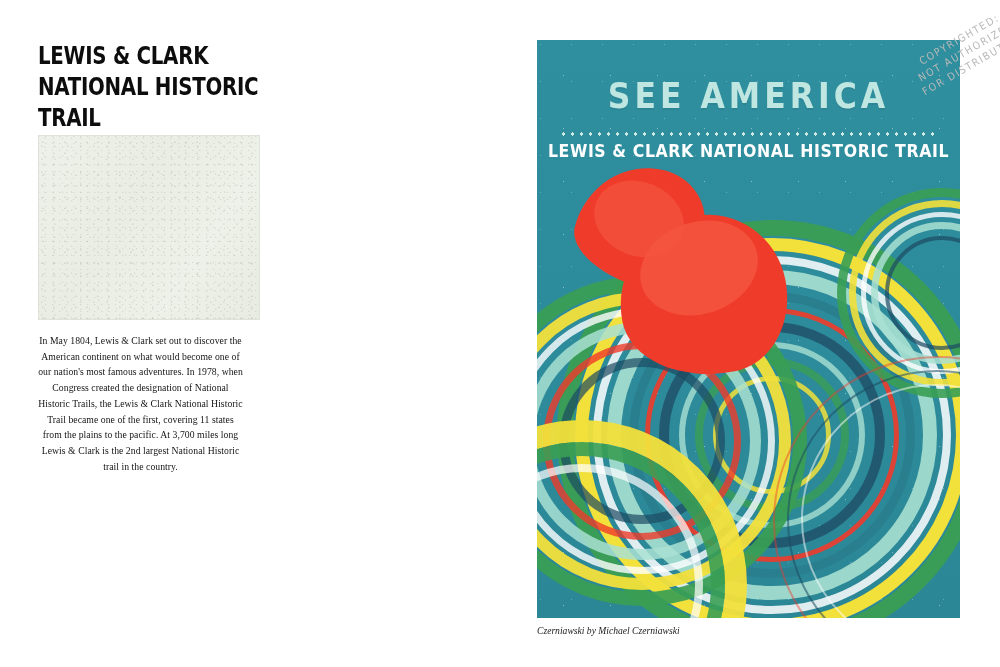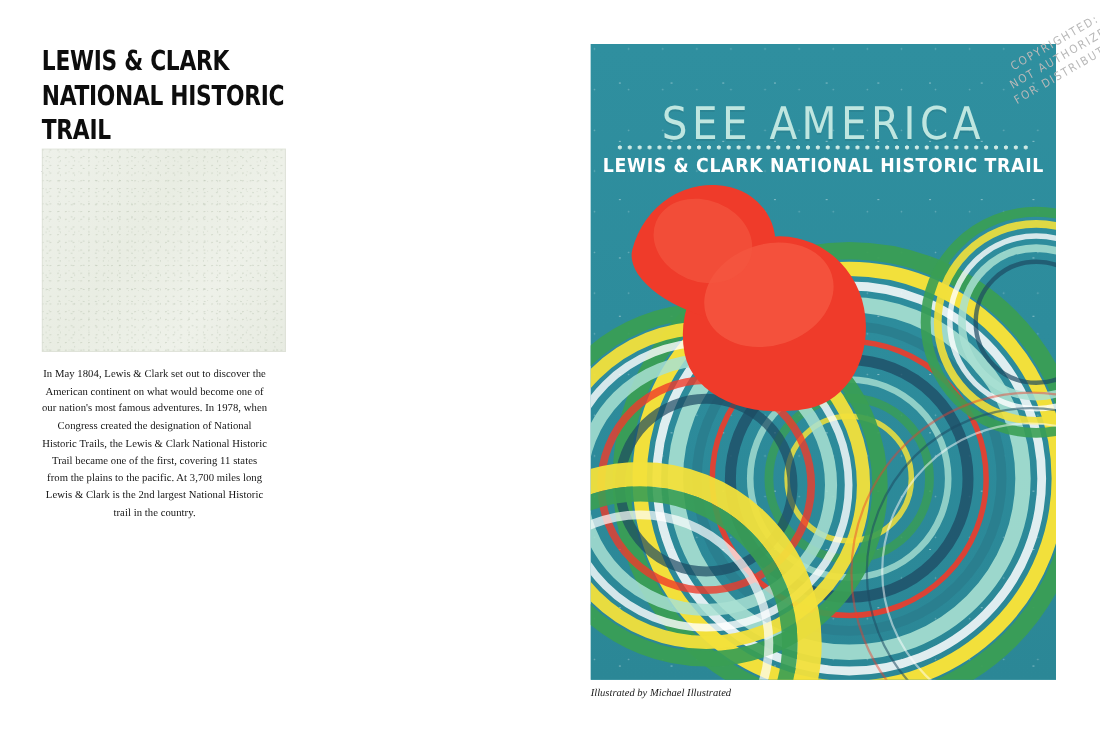--- a/index.html
+++ b/index.html
@@ -169,25 +169,25 @@
     background: #f4563f;
     border-radius: 50%;
     transform: rotate(22deg);
     opacity: .7;
   }
 
   
   .poster-title {
     position: absolute;
     left: 0; right: 0;
-    top: 48px;
+    top: 36px;
     text-align: center;
     font-family: "DejaVu Sans Condensed", "Liberation Sans Narrow", "Liberation Sans", sans-serif;
-    font-weight: normal;
-    font-size: 41px;
+    font-weight: bold;
+    font-size: 35px;
     letter-spacing: 4px;
     color: #bfe6e0;
     text-shadow: 0 2px 0 rgba(0,0,0,0.06);
     z-index: 6;
   }
   .dot-rule {
     position: absolute;
     left: 22px; right: 22px;
     top: 92px;
     height: 4px;
@@ -303,14 +303,14 @@
     <div class="dot-rule"></div>
     <div class="poster-subtitle">LEWIS &amp; CLARK NATIONAL HISTORIC TRAIL</div>
   </div>
 
   <div class="stamp">
     <div>COPYRIGHTED:</div>
     <div>NOT AUTHORIZED</div>
     <div>FOR DISTRIBUTION</div>
   </div>
 
-  <div class="credit">Illustrated by Michael Illustrated</div>
+  <div class="credit">Czerniawski by Michael Czerniawski</div>
 </div>
 
 </body></html>

